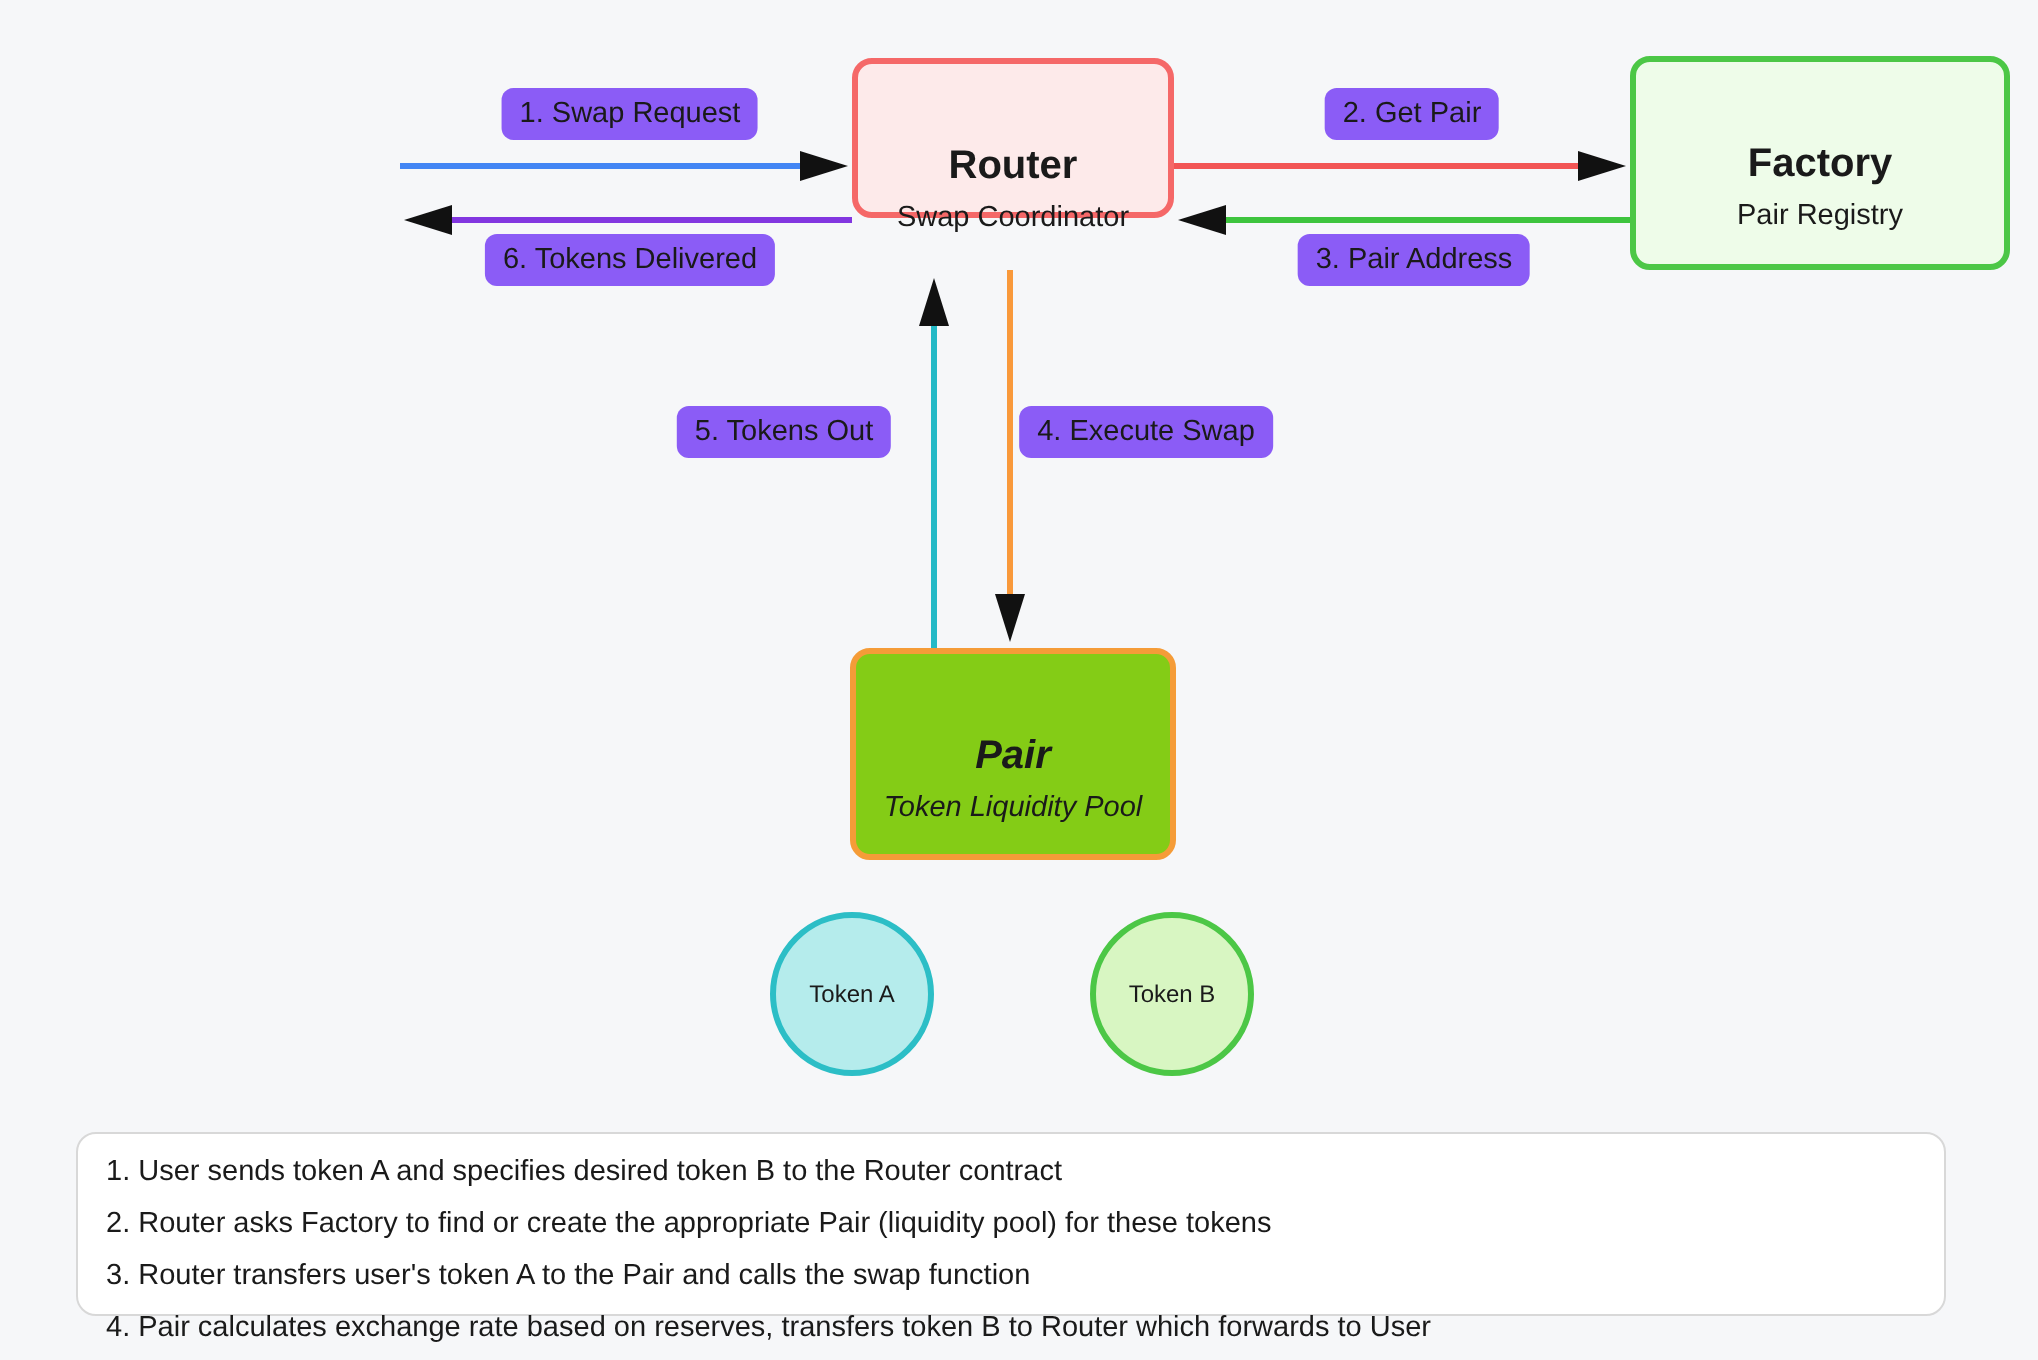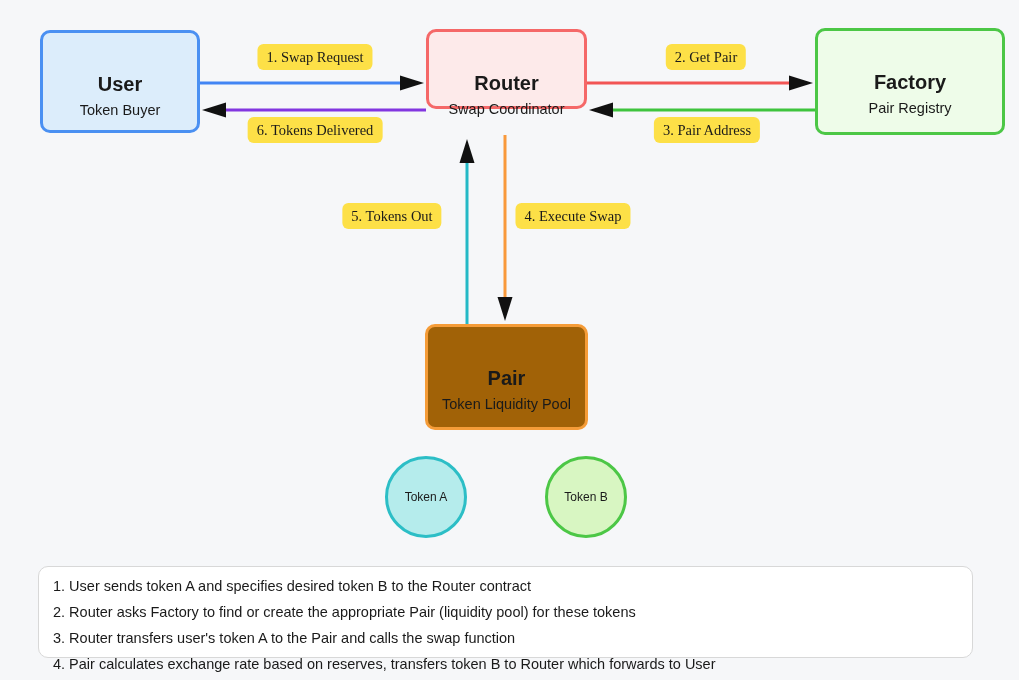--- a/index.html
+++ b/index.html
@@ -24,22 +24,22 @@
     position:absolute; left:0; right:0; top:67px;
     font-size:14.5px; line-height:20px;
   }
   .node-user    { left:40px;  top:30px;  width:160px; height:103px; }
   .node-router  { left:426px; top:29px;  width:161px; height:80px; }
   .node-factory { left:815px; top:28px;  width:190px; height:107px; }
   .node-pair    { left:425px; top:324px; width:163px; height:106px; }
 
   .chip {
     position:absolute; transform:translate(-50%,-50%);
-    background:#fde047; border-radius:6px; padding:4px 9px;
-    font-size:14.5px; line-height:18px; white-space:nowrap;font-family:Liberation Serif, serif;
+    background:#8b5cf6; border-radius:6px; padding:4px 9px;
+    font-size:14.5px; line-height:18px; white-space:nowrap;
   }
   .chip-1 { left:315px; top:57px;  }
   .chip-2 { left:706px; top:57px;  }
   .chip-3 { left:707px; top:130px; }
   .chip-4 { left:573px; top:216px; }
   .chip-5 { left:392px; top:216px; }
   .chip-6 { left:315px; top:130px; }
 
   .token {
     position:absolute; width:82px; height:82px; border-radius:50%;
@@ -89,36 +89,32 @@
       <line class="edge-line" x1="467" y1="324" x2="467" y2="162" stroke="#24b9c6"></line>
       <polygon class="edge-head" points="467,139 459.5,163 474.5,163"></polygon>
     </g>
 
     <g>
       <line class="edge-line" x1="426" y1="110" x2="226" y2="110" stroke="#8236e0"></line>
       <polygon class="edge-head" points="202,110 226,102.5 226,117.5"></polygon>
     </g>
   </svg>
 
-  <div class="node node-user" style="background-color: rgb(220, 237, 251); border-color: rgb(74, 144, 242);">
-    <div class="title">User</div>
-    <div class="subtitle">Token Buyer</div>
-  </div>
 
   <div class="node node-router" style="background-color: rgb(253, 234, 234); border-color: rgb(245, 104, 104);">
     <div class="title">Router</div>
     <div class="subtitle">Swap Coordinator</div>
   </div>
 
   <div class="node node-factory" style="background-color: rgb(238, 252, 233); border-color: rgb(76, 199, 70);">
     <div class="title">Factory</div>
     <div class="subtitle">Pair Registry</div>
   </div>
 
-  <div class="node node-pair" style="background-color: #a16207; border-color: rgb(245, 156, 56);">
+  <div class="node node-pair" style="background-color: #84cc16; border-color: rgb(245, 156, 56); font-style: italic;">
     <div class="title">Pair</div>
     <div class="subtitle">Token Liquidity Pool</div>
   </div>
 
   <div class="chip chip-1">1. Swap Request</div>
   <div class="chip chip-2">2. Get Pair</div>
   <div class="chip chip-3">3. Pair Address</div>
   <div class="chip chip-4">4. Execute Swap</div>
   <div class="chip chip-5">5. Tokens Out</div>
   <div class="chip chip-6">6. Tokens Delivered</div>

